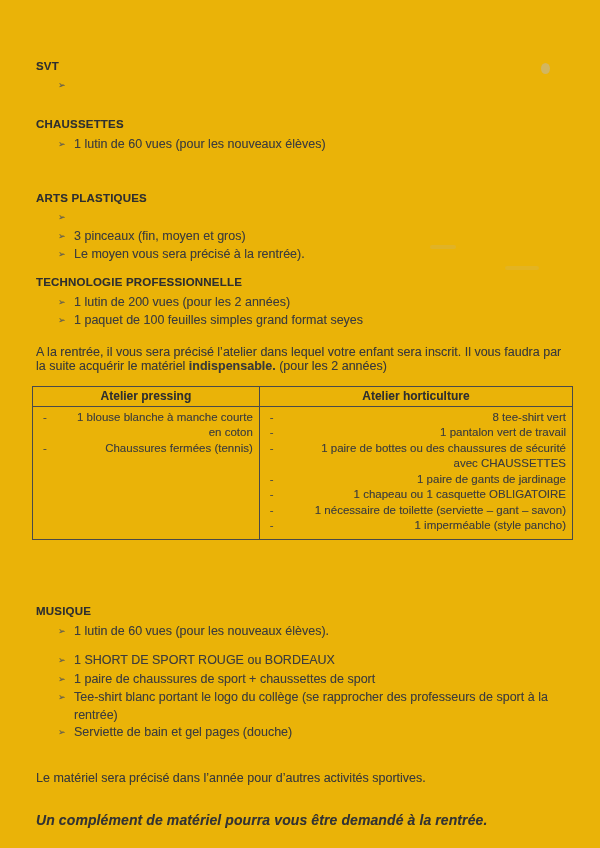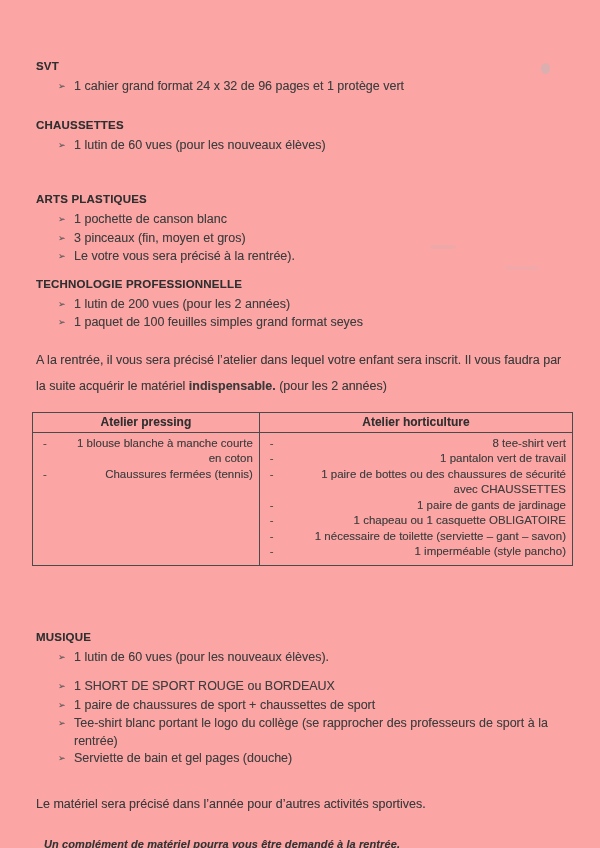--- a/index.html
+++ b/index.html
@@ -4,21 +4,21 @@
 <style>
   html, body {
     margin: 0;
     padding: 0;
     background: #ffffff;
   }
   .page {
     position: relative;
     width: 600px;
     height: 848px;
-    background: #fca5a5;
+    background: #eab308;
     overflow: hidden;
     font-family: "Liberation Sans", sans-serif;
     color: #3d3d3d;
     box-sizing: border-box;
     padding: 60px 28px 0 36px;
   }
   
   .page * { text-shadow: 0 0 0.5px rgba(60,60,60,0.35); }
 
   h2.sec-heading {
@@ -46,21 +46,21 @@
     color: #5a5a5a;
     transform: translateY(-1px);
   }
   .sec { margin-bottom: 22px; }
   .sec.tight { margin-bottom: 11px; margin-top: 38px; }
   .sec.med { margin-bottom: 14px; }
 
   p.intro {
     margin: 0 0 13px 0;
     font-size: 12.5px;
-    line-height: 26px;
+    line-height: 14px;
     color: #3a3a3a;
     padding-right: 6px;
   }
   p.intro .b { font-weight: bold; }
 
   table.workshops {
     border-collapse: collapse;
     width: 541px;
     margin: 0 0 0 -4px;
     table-layout: fixed;
@@ -94,22 +94,22 @@
   }
   .dash-item .txt { flex: 1; text-align: right; }
 
   .note {
     margin: 27px 0 0 0;
     font-size: 12.5px;
     line-height: 17px;
     color: #3a3a3a;
   }
   .closing {
-    margin: 25px 0 0 8px;
-    font-size: 11px;
+    margin: 25px 0 0 0;
+    font-size: 14px;
     font-weight: bold;
     font-style: italic;
     color: #333333;
     letter-spacing: 0.1px;
   }
 
   .table-gap { height: 27px; }
 
   
   .artifact {
@@ -130,49 +130,47 @@
 
   <div class="artifact a1"></div>
   <div class="artifact a2"></div>
   <div class="artifact a3"></div>
 
   <section class="sec">
     <h2 class="sec-heading">SVT</h2>
     <ul class="arrow-list">
       <li>
         <span class="blt">➢</span>
-        <span class="txt">1 cahier grand format 24 x 32 de 96 pages  et 1 protège vert</span>
       </li>
     </ul>
   </section>
 
   <section class="sec med">
     <h2 class="sec-heading">CHAUSSETTES</h2>
     <ul class="arrow-list">
       <li>
         <span class="blt">➢</span>
         <span class="txt">1 lutin de 60 vues (pour les nouveaux élèves)</span>
       </li>
     </ul>
   </section>
 
   <section class="sec tight">
     <h2 class="sec-heading">ARTS PLASTIQUES</h2>
     <ul class="arrow-list">
       <li>
         <span class="blt">➢</span>
-        <span class="txt">1 pochette de canson blanc</span>
       </li>
       <li>
         <span class="blt">➢</span>
         <span class="txt">3 pinceaux (fin, moyen et gros)</span>
       </li>
       <li>
         <span class="blt">➢</span>
-        <span class="txt">Le votre vous sera précisé à la rentrée).</span>
+        <span class="txt">Le moyen vous sera précisé à la rentrée).</span>
       </li>
     </ul>
   </section>
 
   <section class="sec med">
     <h2 class="sec-heading">TECHNOLOGIE PROFESSIONNELLE</h2>
     <ul class="arrow-list">
       <li>
         <span class="blt">➢</span>
         <span class="txt">1 lutin de 200 vues (pour les 2 années)</span>

